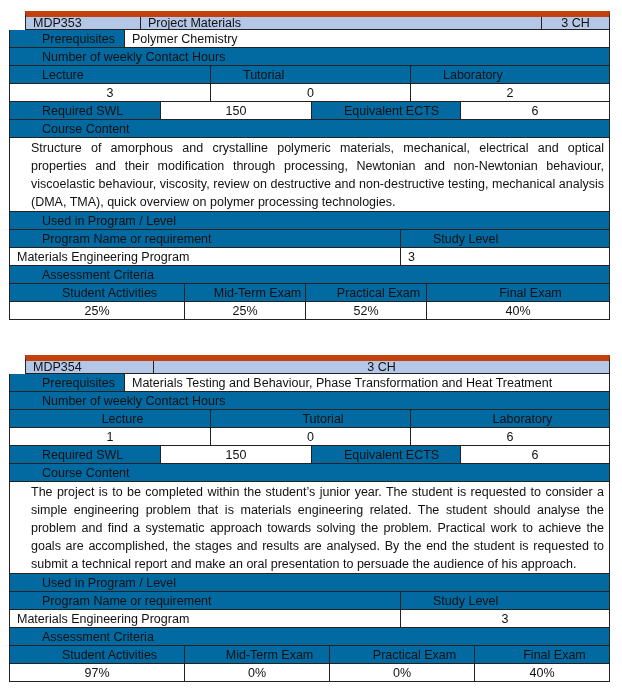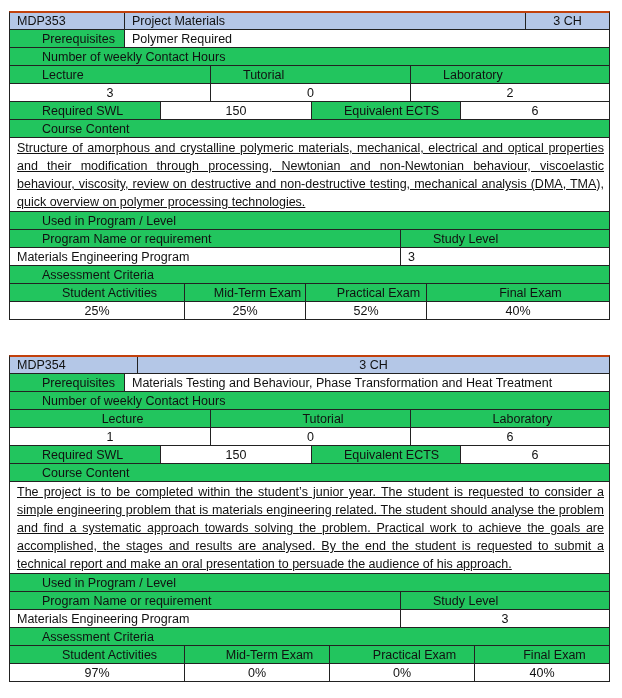--- a/index.html
+++ b/index.html
@@ -1,41 +1,41 @@
 <!DOCTYPE html>
 <html><head>
   <meta charset="utf-8">
   <style>
     html, body { margin: 0; padding: 0; background: #ffffff; }
     body { width: 622px; height: 698px; position: relative; font-family: "Liberation Sans", sans-serif; font-size: 12.5px; color: #111; }
     .course { position: absolute; left: 9px; width: 601px; }
     .course.c1 { top: 11px; }
     .course.c2 { top: 355px; }
     .row { display: flex; height: 18px; border-left: 1px solid #222; border-right: 1px solid #222; border-bottom: 1px solid #222; box-sizing: border-box; }
-    .row.first { border-top: 2px solid #c2410c; height: 19px; }
+    .row.first { border-top: 6px solid #c2410c; height: 19px; margin-left: 16px; }
     .cell { box-sizing: border-box; height: 100%; padding: 0 7px; display: flex; align-items: center; white-space: nowrap; overflow: hidden; border-right: 1px solid #222; }
     .cell:last-child { border-right: none; }
-    .green { background: #22c55e; padding-left: 32px; }
+    .green { background: #0369a1; padding-left: 32px; }
     .blue { background: #b4c7e7; }
     .white { background: #ffffff; }
     .center { justify-content: center; }
-    .content { border-left: 1px solid #222; border-right: 1px solid #222; border-bottom: 1px solid #222; background: #fff; padding: 1px 5px 2px 7px; line-height: 18px; text-align: justify; box-sizing: border-box; text-decoration: underline; }
+    .content { border-left: 1px solid #222; border-right: 1px solid #222; border-bottom: 1px solid #222; background: #fff; padding: 1px 5px 2px 21px; line-height: 18px; text-align: justify; box-sizing: border-box; }
   </style>
 </head>
 <body>
 
 <div class="course c1">
   <div class="row first">
     <div class="cell blue" style="width:115px">MDP353</div>
     <div class="cell blue" style="width:401px">Project Materials</div>
     <div class="cell blue center" style="flex:1">3 CH</div>
   </div>
   <div class="row">
     <div class="cell green" style="width:115px">Prerequisites</div>
-    <div class="cell white" style="flex:1">Polymer Required</div>
+    <div class="cell white" style="flex:1">Polymer Chemistry</div>
   </div>
   <div class="row">
     <div class="cell green" style="flex:1">Number of weekly Contact Hours</div>
   </div>
   <div class="row">
     <div class="cell green" style="width:201px">Lecture</div>
     <div class="cell green" style="width:200px">Tutorial</div>
     <div class="cell green" style="flex:1">Laboratory</div>
   </div>
   <div class="row">

